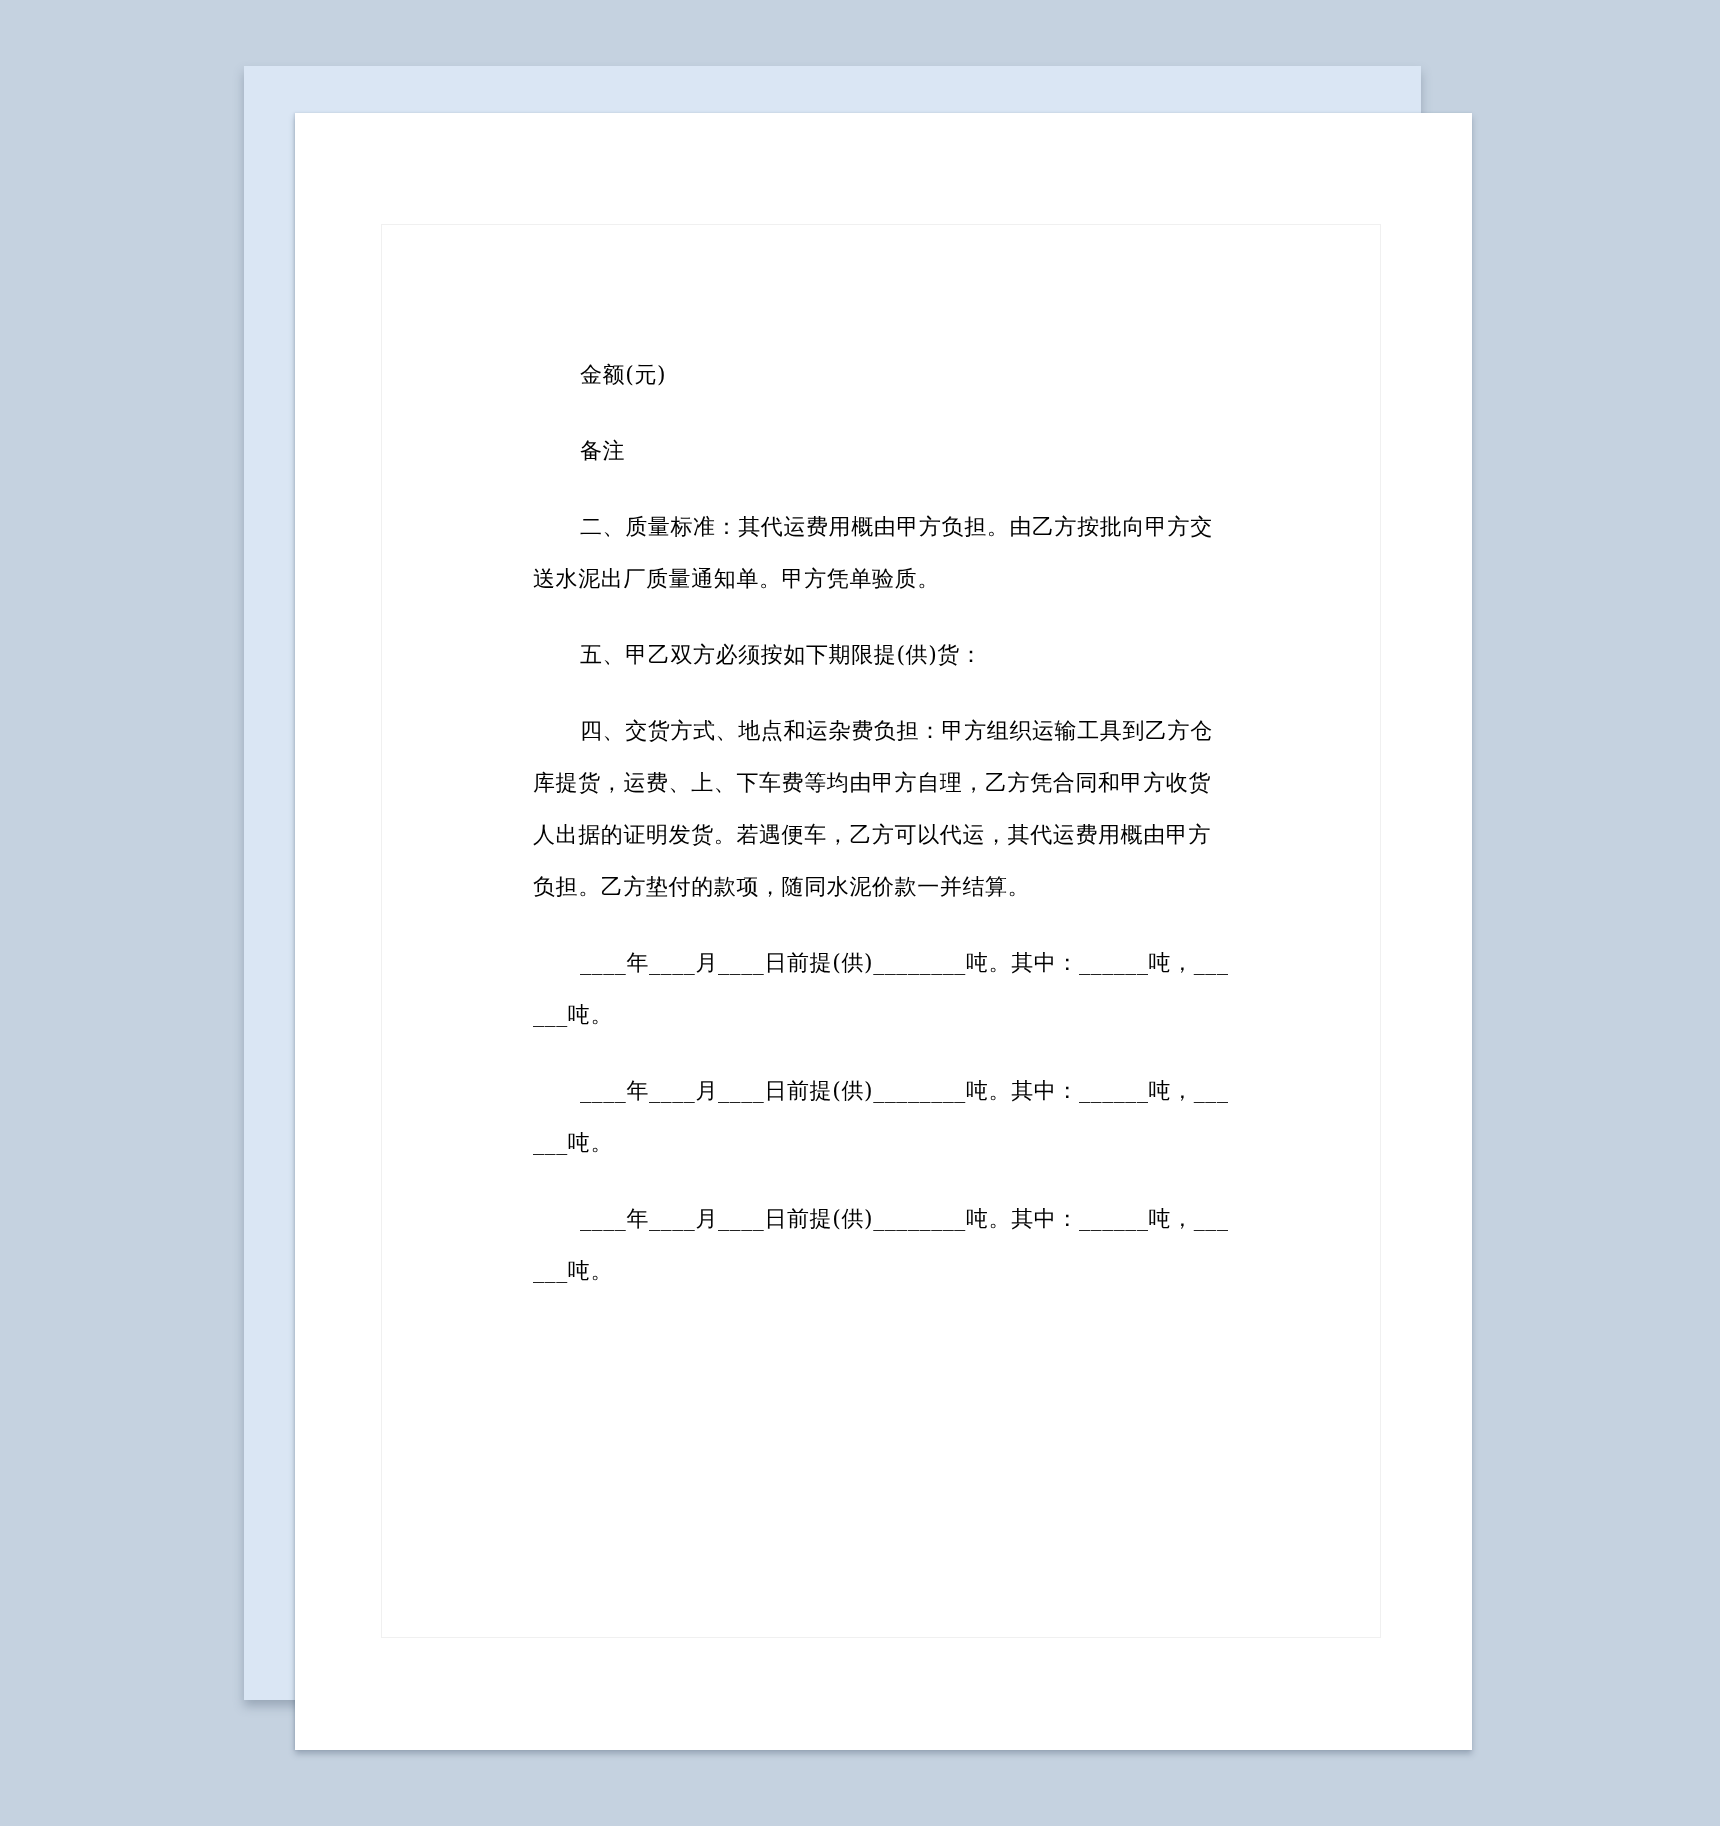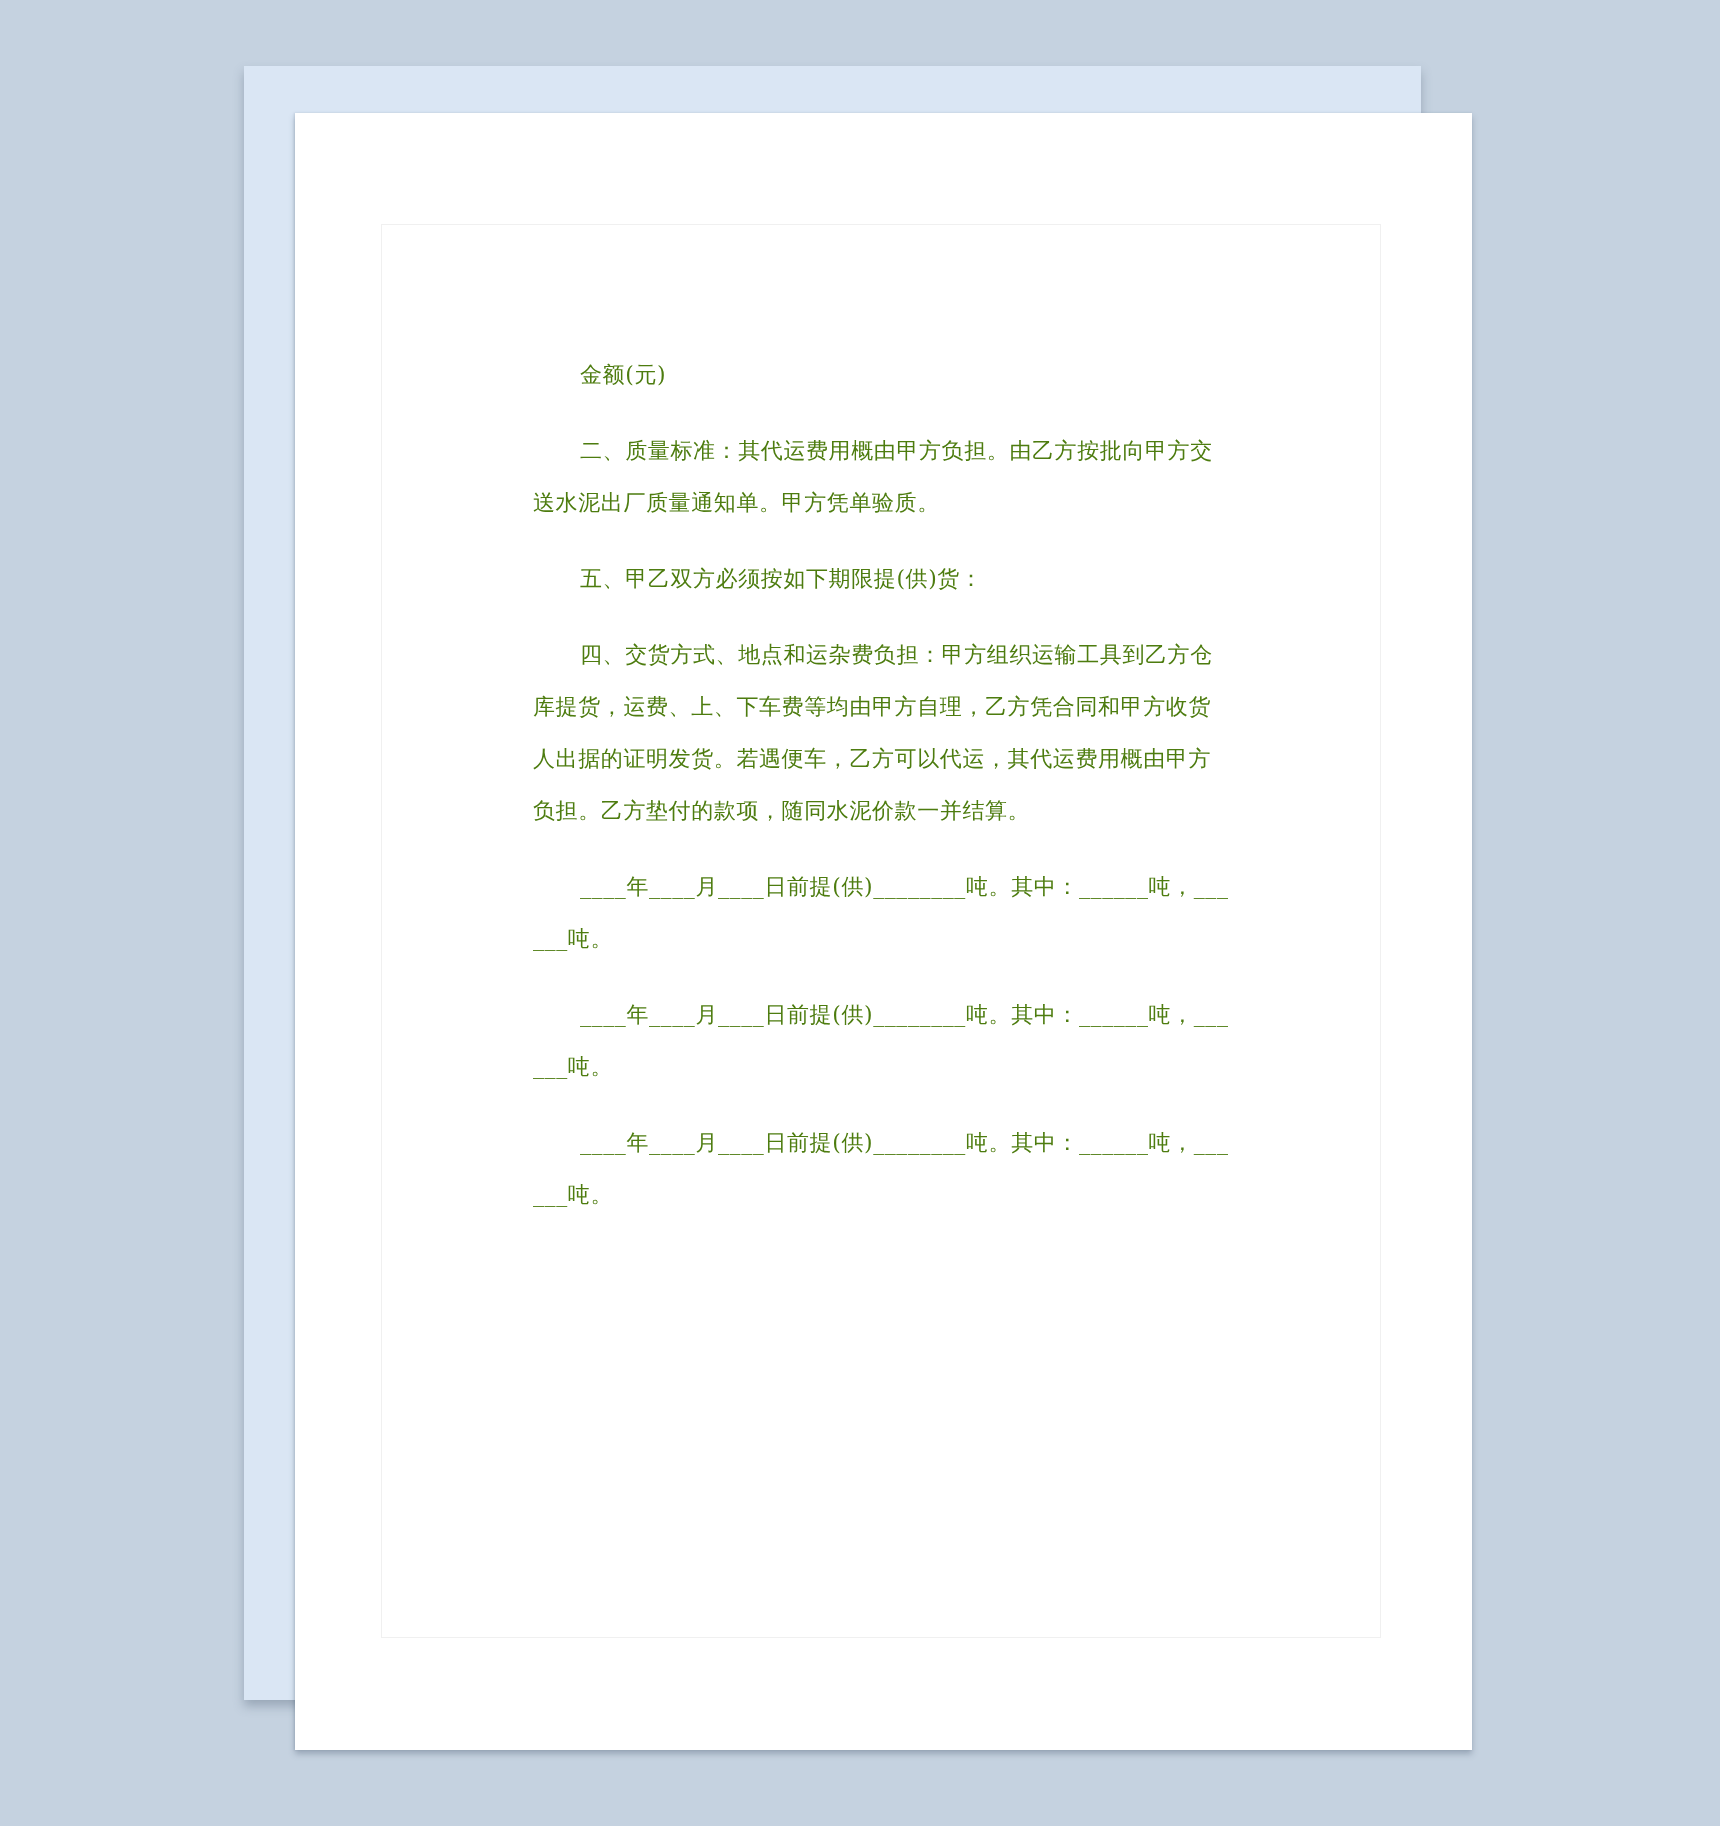--- a/index.html
+++ b/index.html
@@ -19,36 +19,37 @@
     background:#ffffff;
     box-shadow: 0 4px 6px rgba(70,85,105,0.35), -1px 0 2px rgba(70,85,105,0.15);
   }
   .margin-box {
     position:absolute; left:86px; top:111px; width:1000px; height:1414px;
     border:1px solid #f0f0f0;
     box-sizing:border-box;
   }
   .text-block {
     position:absolute; left:238px; top:236px; width:700px;
-    color:#4d7c0f;
+    color:#000000;
     font-size:22px;
     line-height:52px;
     letter-spacing:0.6px;
   }
   .para { margin:0 0 24px 0; text-indent:47px; white-space:pre-wrap; word-break:break-all; }
 </style>
 </head>
 <body>
 
 <div class="back-page"></div>
 
 <div class="front-page">
   <div class="margin-box"></div>
   <div class="text-block">
     <p class="para">金额(元)</p>
+    <p class="para">备注</p>
     <p class="para">二、质量标准：其代运费用概由甲方负担。由乙方按批向甲方交送水泥出厂质量通知单。甲方凭单验质。</p>
     <p class="para">五、甲乙双方必须按如下期限提(供)货：</p>
     <p class="para">四、交货方式、地点和运杂费负担：甲方组织运输工具到乙方仓库提货，运费、上、下车费等均由甲方自理，乙方凭合同和甲方收货人出据的证明发货。若遇便车，乙方可以代运，其代运费用概由甲方负担。乙方垫付的款项，随同水泥价款一并结算。</p>
     <p class="para">____年____月____日前提(供)________吨。其中：______吨，______吨。</p>
     <p class="para">____年____月____日前提(供)________吨。其中：______吨，______吨。</p>
     <p class="para">____年____月____日前提(供)________吨。其中：______吨，______吨。</p>
   </div>
 </div>
 
 </body></html>

